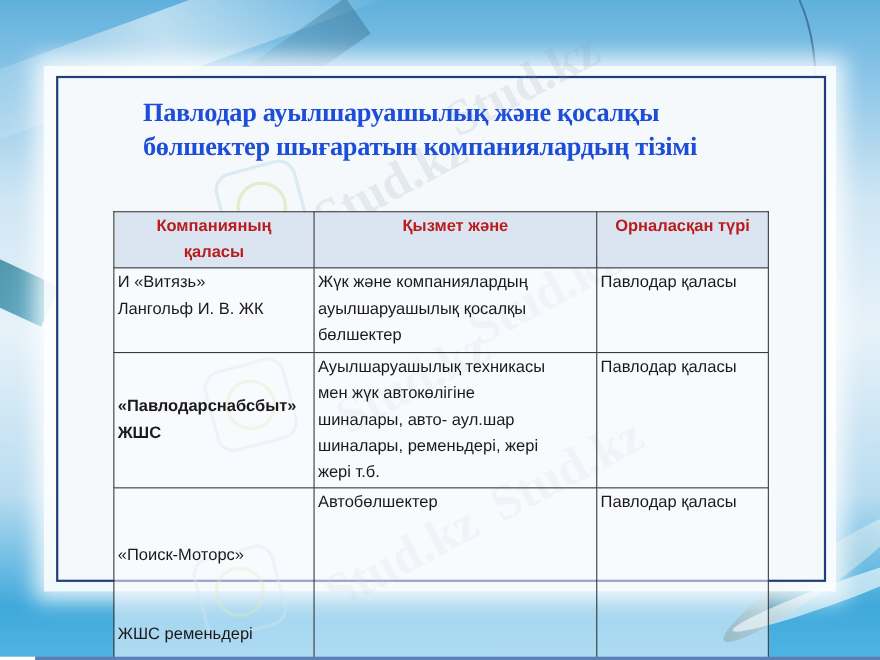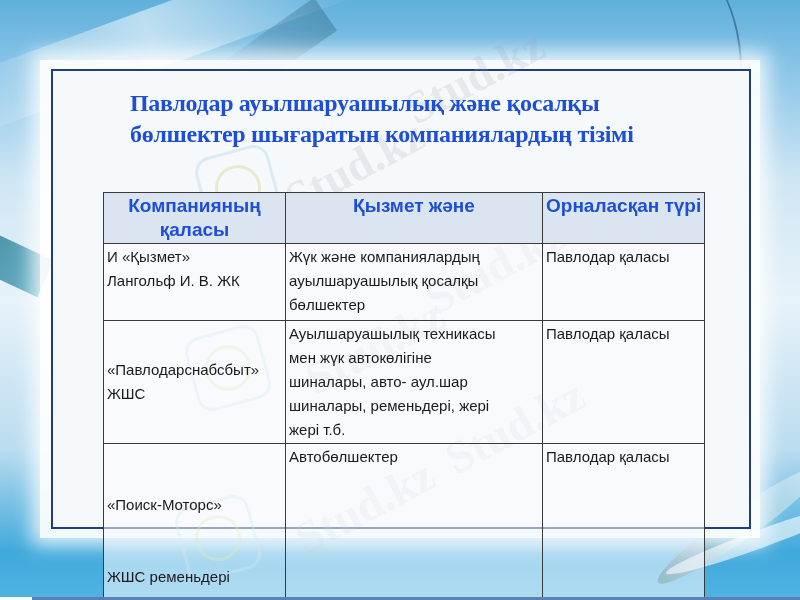--- a/index.html
+++ b/index.html
@@ -53,31 +53,31 @@
     table.companies {
       position:absolute; left:103px; top:192px;
       border-collapse:collapse; font-size:15px; color:#1a1a1a;
       table-layout:fixed;
     }
     table.companies td, table.companies th {
       border:1px solid #3a3a3a; vertical-align:top; padding:1px 3px;
       line-height:24px; background:rgba(250,252,255,0.55);
     }
     table.companies th {
-      background:#dbe5f1; font-weight:bold; color:#1d4ed8; text-align:center;
-      font-size:19px;
+      background:#dbe5f1; font-weight:bold; color:#b91c1c; text-align:center;
+      font-size:15px;
     }
     .c1 { width:182px; }
     .c2 { width:257px; }
     .c3 { width:156px; }
     .r0 { height:42px; }
     .r1 { height:77px; }
     .r2 { height:119px; }
     .r3 { height:72px; }
-    .mid { vertical-align:middle !important; }
+    .mid { vertical-align:middle !important;font-weight:bold; }
     .line { display:block; white-space:nowrap; }
   </style>
 </head>
 <body>
 
 <div class="swoosh sw1"></div>
 <div class="swoosh sw2"></div>
 <div class="swoosh sw3"></div>
 <div class="swoosh sw4"></div>
 <div class="swoosh sw5"></div>
@@ -116,21 +116,21 @@
     <th>
       <span class="line">Қызмет және</span>
     </th>
     <th>
       <span class="line">Орналасқан түрі</span>
     </th>
   </tr>
 
   <tr class="r1">
     <td>
-      <span class="line">И «Қызмет»</span>
+      <span class="line">И «Витязь»</span>
       <span class="line">Лангольф И. В. ЖК</span>
     </td>
     <td>
       <span class="line">Жүк және компаниялардың</span>
       <span class="line">ауылшаруашылық  қосалқы</span>
       <span class="line">бөлшектер</span>
     </td>
     <td>
       <span class="line">Павлодар қаласы</span>
     </td>

